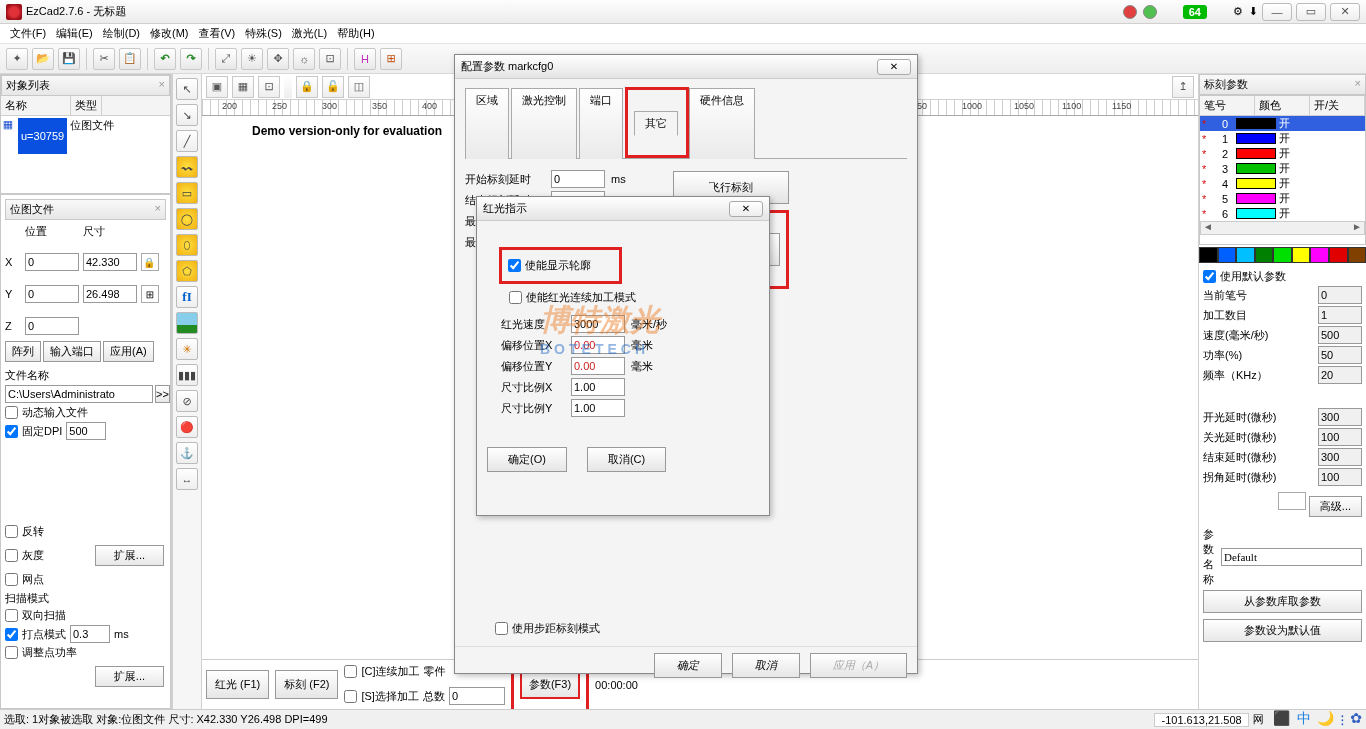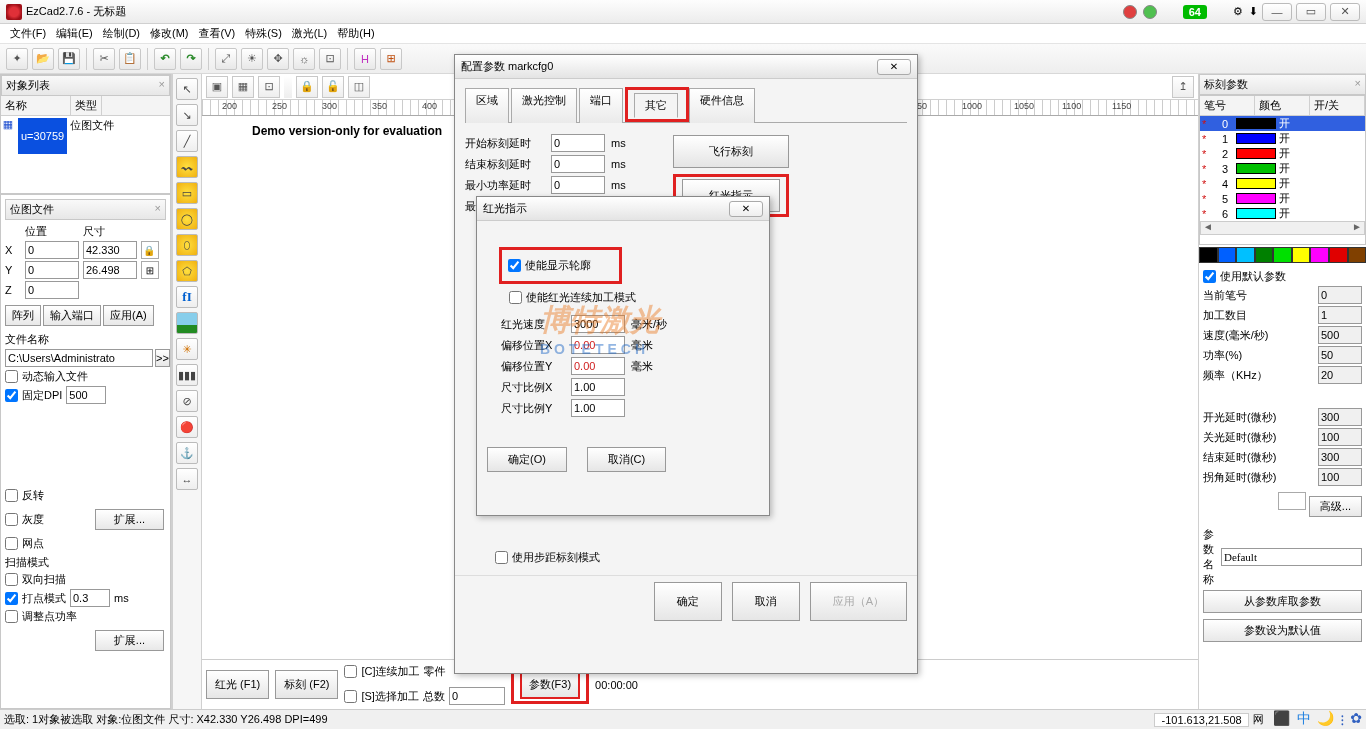--- a/index.html
+++ b/index.html
@@ -27,21 +27,21 @@
 .leftcol { width:172px; border-right:1px solid #d0d0d0; display:flex; flex-direction:column; }
 .panel-title { background:linear-gradient(#f9f9f9,#e7e7e7); border:1px solid #c8c8c8; padding:2px 4px; display:flex; justify-content:space-between; }
 .closex { color:#999; }
 .objlist { border:1px solid #c8c8c8; flex:0 0 120px; display:flex; flex-direction:column; }
 .objlist-head { display:flex; background:#f4f4f4; border-bottom:1px solid #d0d0d0; }
 .objlist-head span { padding:2px 4px; border-right:1px solid #d0d0d0; }
 .objlist-row { display:flex; padding:2px 0; }
 .obj-badge { background:#0a50e0; color:#fff; padding:12px 3px; margin:0 3px; }
 
 .bmpfile { flex:1; border:1px solid #c8c8c8; padding:4px; overflow:hidden; }
-.bmp-grid { display:grid; grid-template-columns:16px 54px 54px 20px; gap:2px 4px; align-items:center; margin:4px 0;}
+.bmp-grid { display:grid; grid-template-columns:16px 54px 54px 20px; gap:14px 4px; align-items:center; margin:4px 0;}
 .bmp-grid input[type=text]{ width:100%; border:1px solid #999; padding:1px 2px; height:18px;}
 .bmp-grid .lock{ width:18px;height:18px;border:1px solid #aaa; display:flex;align-items:center;justify-content:center; font-size:10px;}
 .tabs-row { display:flex; gap:2px; margin:6px 0; }
 .tabs-row button{ border:1px solid #999; background:linear-gradient(#fff,#e8e8e8); padding:2px 6px; }
 .filepath { display:flex; gap:2px; margin:2px 0; }
 .filepath input{ flex:1; border:1px solid #999; padding:1px 2px; height:18px; }
 .filepath button{ width:24px; border:1px solid #999; background:linear-gradient(#fff,#e8e8e8);}
 .chk { display:flex; align-items:center; gap:4px; margin:2px 0;}
 .smallin{ width:40px; border:1px solid #999; padding:1px 2px; height:18px;}
 .extbtn{ border:1px solid #999; background:linear-gradient(#fff,#e8e8e8); padding:2px 18px; float:right; margin:4px 2px;}
@@ -97,28 +97,28 @@
 .statusbar .tray span{ font-size:14px;}
 
 
 .dialog{ position:absolute; background:#f4f4f4; border:1px solid #888; box-shadow:2px 2px 6px rgba(0,0,0,0.25);}
 .dlg-title{ height:24px; background:linear-gradient(#fff,#e4e4e4); border-bottom:1px solid #ccc; display:flex; align-items:center; padding:0 6px; justify-content:space-between;}
 .dlg-close{ width:34px; height:16px; border:1px solid #aaa; border-radius:3px; display:flex; align-items:center; justify-content:center; background:linear-gradient(#fff,#eee); font-size:10px;}
 .dlg-body{ padding:8px 10px;}
 .dlg-tabs{ display:flex; border-bottom:1px solid #aaa; margin-bottom:8px;}
 .dlg-tab{ padding:4px 10px; border:1px solid #aaa; border-bottom:none; margin-right:2px; background:linear-gradient(#fff,#eaeaea); position:relative; top:1px;}
 .dlg-tab.active{ background:#f4f4f4; border-bottom:1px solid #f4f4f4;}
-.redframe{ border:3px solid #e02020; padding:2px 6px;}
+.redframe{ border:3px solid #e02020; padding:20px 6px;}
 .field-row{ display:flex; align-items:center; margin:3px 0; gap:6px;}
 .field-row label{ width:80px;}
 .field-row input[type=text]{ width:54px; border:1px solid #999; padding:1px 2px; height:18px; background:#fff;}
 .unit{ width:44px;}
 .bigbtn{ border:1px solid #999; background:linear-gradient(#fff,#e4e4e4); padding:8px 26px;}
 .dlg-btns{ display:flex; justify-content:flex-end; gap:10px; padding:6px 10px; border-top:1px solid #ddd;}
-.dlg-btns button{ border:1px solid #999; background:linear-gradient(#fff,#e6e6e6); padding:11px 22px;}
+.dlg-btns button{ border:1px solid #999; background:linear-gradient(#fff,#e6e6e6); padding:4px 22px;font-style:italic;}
 .dlg-btns button.disabled{ color:#aaa;}
 
 .subdialog{ position:absolute; background:#f4f4f4; border:1px solid #888; box-shadow:2px 2px 6px rgba(0,0,0,0.25);}
 
 .brand-wm{ position:absolute; left:540px; top:300px; font-size:30px; font-weight:bold; color:rgba(232,120,30,0.45); font-style:italic; pointer-events:none;}
 .brand-wm small{ display:block; font-size:14px; color:rgba(40,110,200,0.5); letter-spacing:4px; font-style:normal;}
 
 input[type=checkbox]{ width:13px; height:13px;}
 </style>
 </head>

